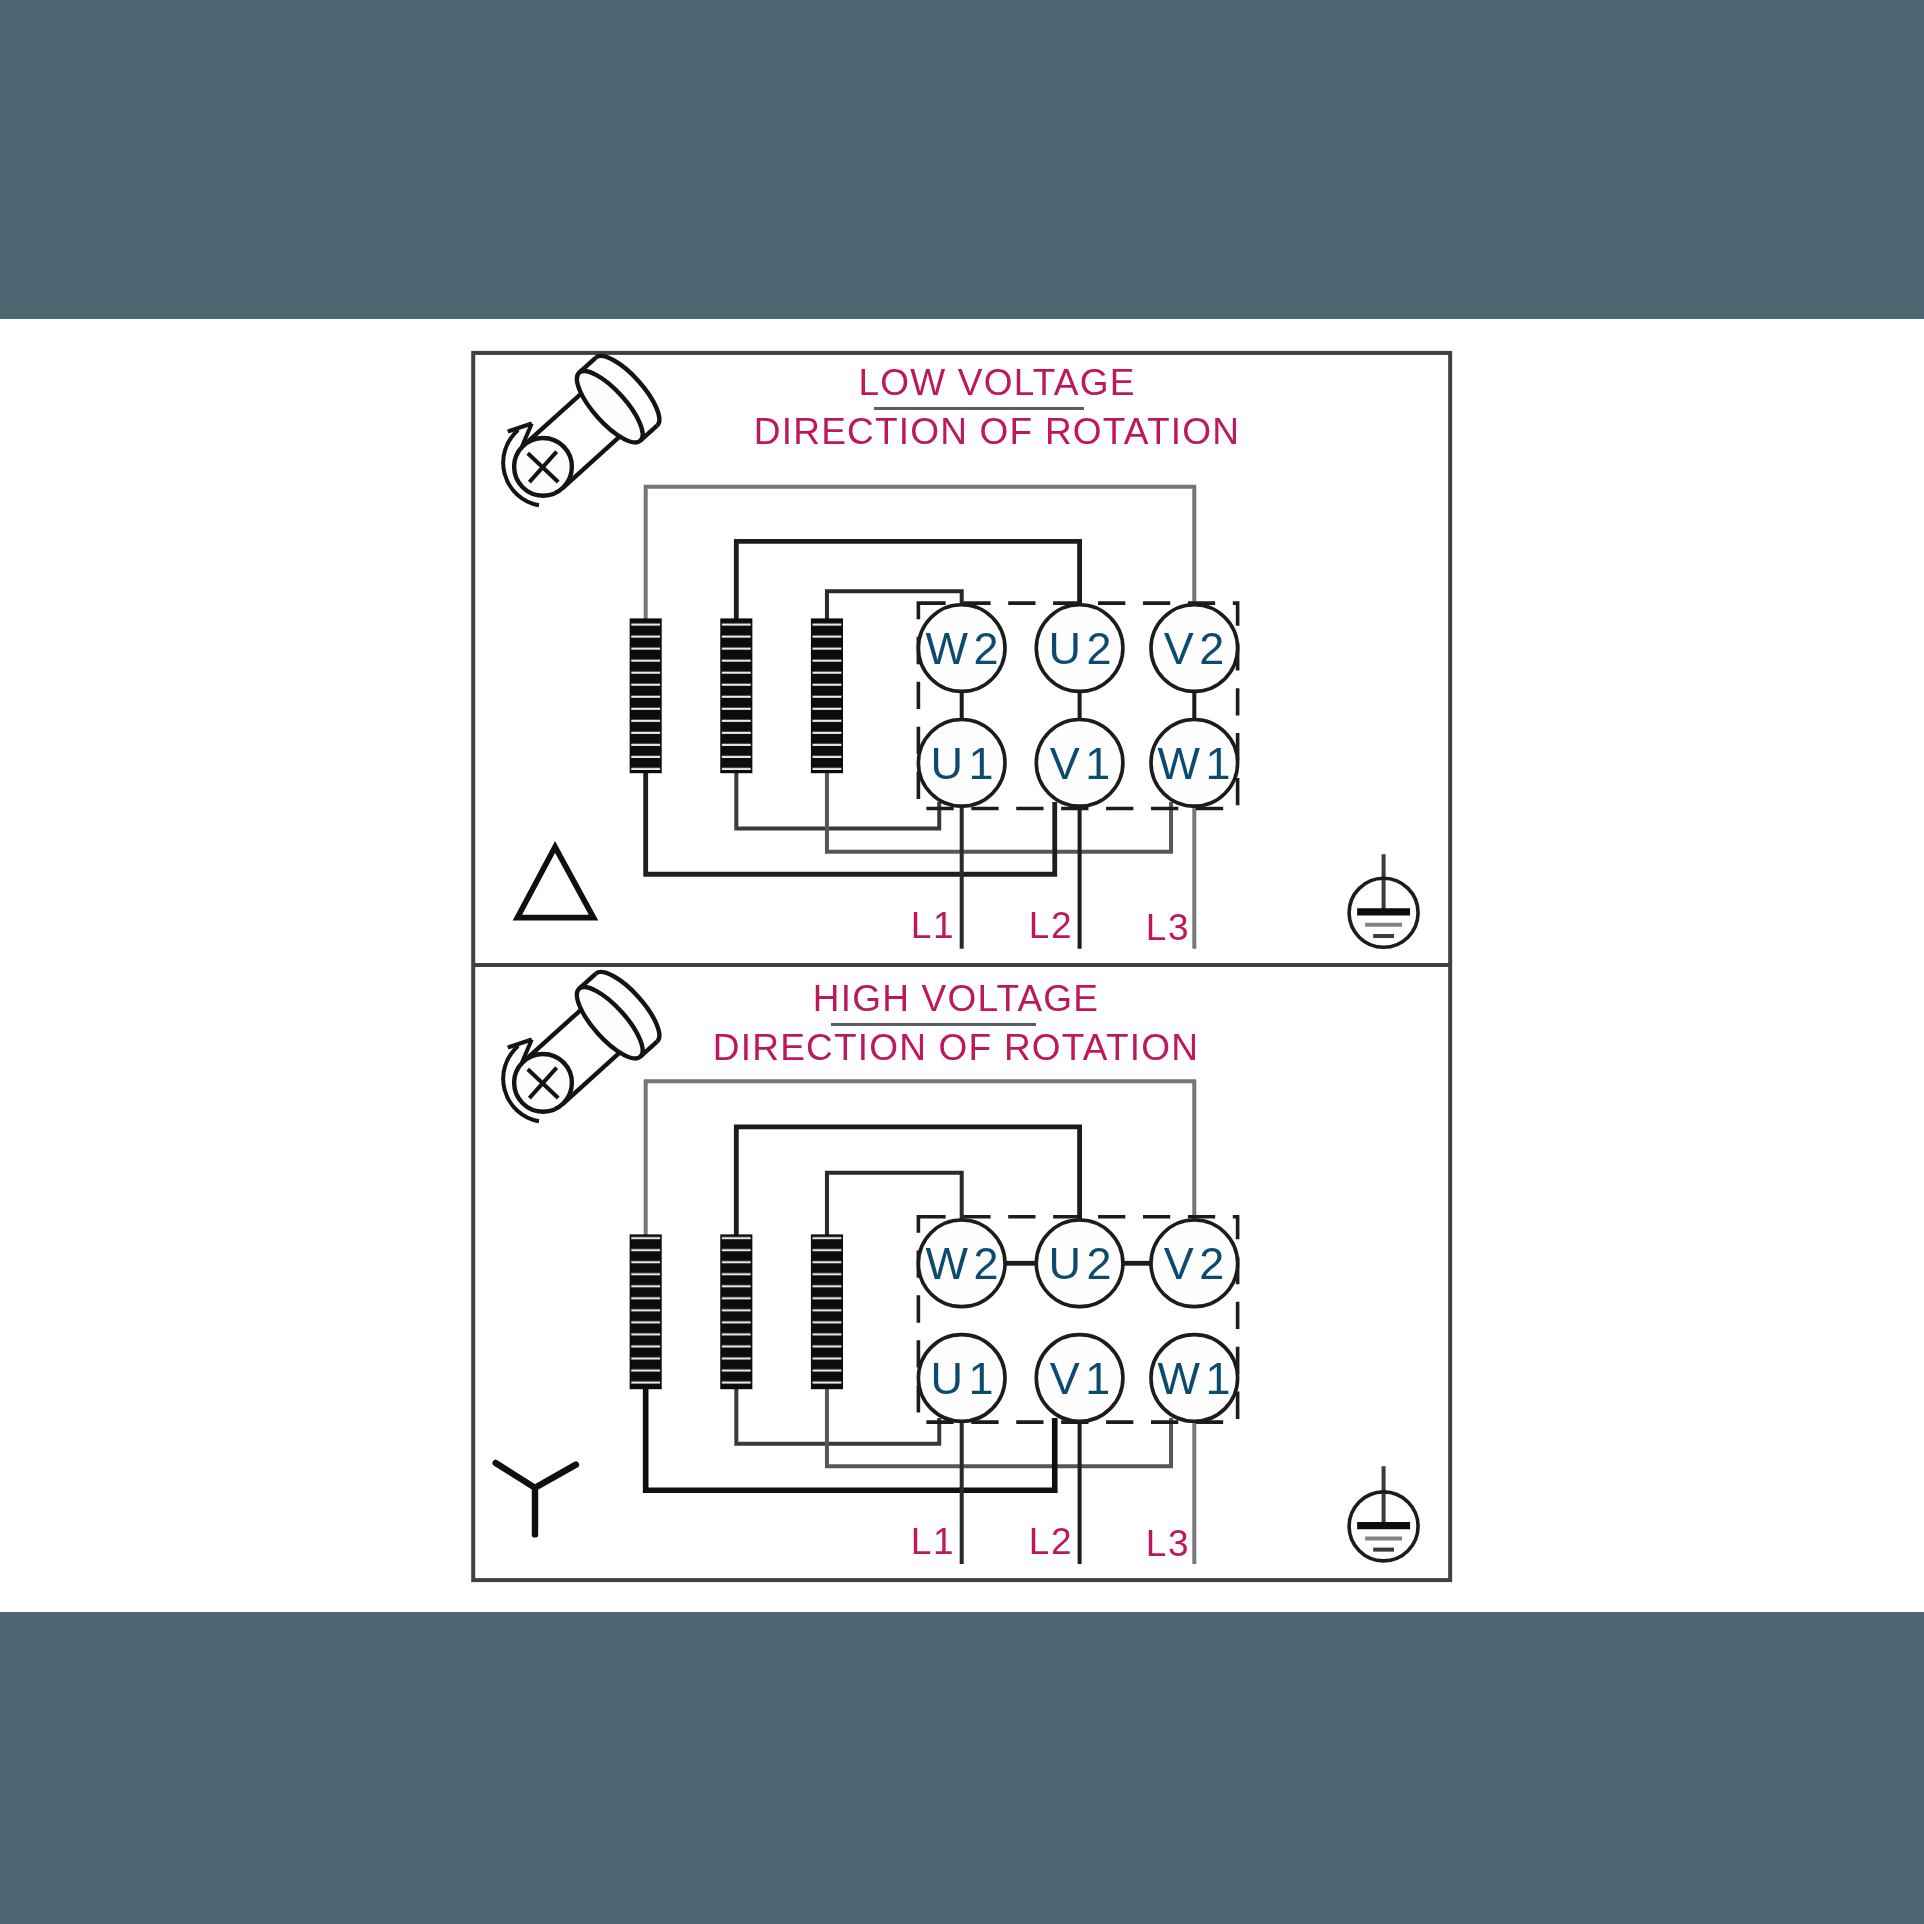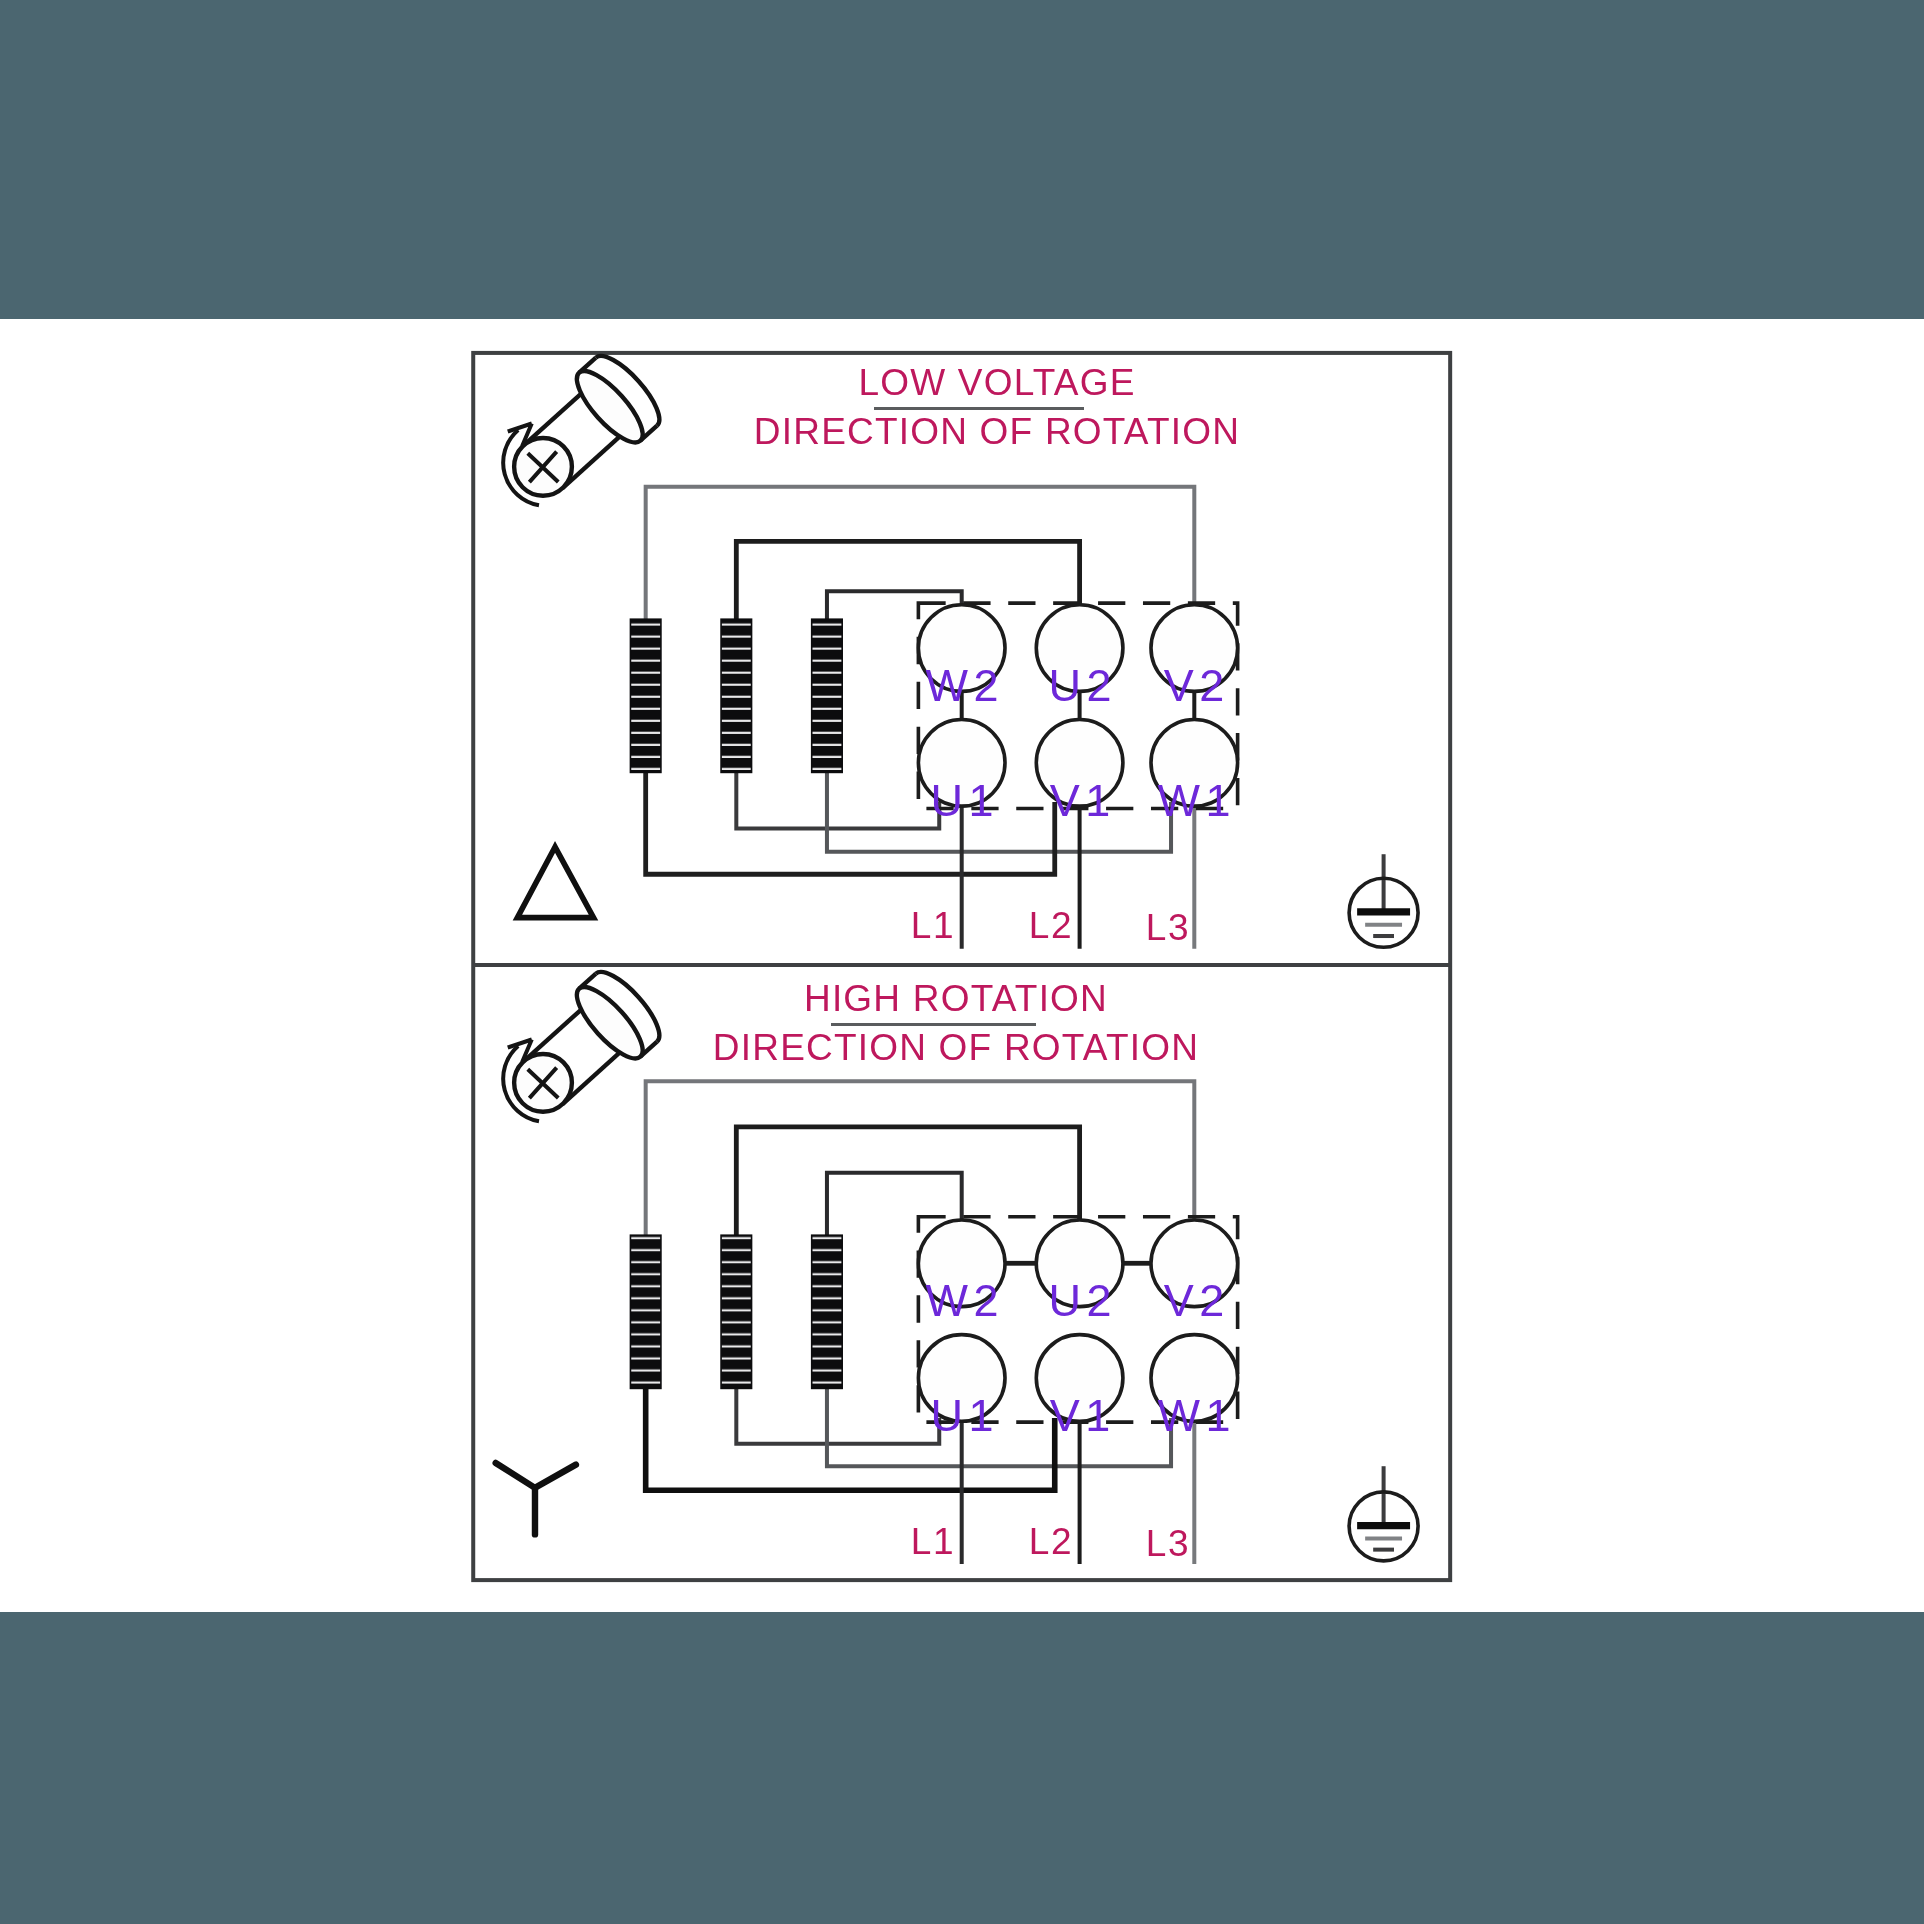--- a/index.html
+++ b/index.html
@@ -4,21 +4,21 @@
 <style>
   html,body{margin:0;padding:0;background:#ffffff;}
   .screen{position:relative;width:1925px;height:1925px;background:#ffffff;overflow:hidden;
           font-family:"Liberation Sans", sans-serif;}
   .band{position:absolute;left:0;width:1925px;background:#4b6670;}
   .band-top{top:0;height:319px;}
   .band-bottom{top:1612px;height:313px;}
   .art{position:absolute;left:0;top:0;width:1925px;height:1925px;}
   .txt{position:absolute;transform:translate(-50%,-50%);white-space:nowrap;color:#be185d;}
   .tt{font-size:37px;letter-spacing:1.2px;}
-  .tl{font-size:45px;letter-spacing:5.6px;padding-left:5.6px;color:#6d28d9;margin-top:37px;}
+  .tl{font-size:45px;letter-spacing:5.6px;padding-left:5.6px;color:#0c4a6e;}
   .ll{font-size:37px;letter-spacing:1.6px;}
   .ul{position:absolute;height:3.2px;background:#5a5c5e;}
 </style>
 </head>
 <body>
 
 <div class="screen">
 
   <div class="band band-top"></div>
   <div class="band band-bottom"></div>
@@ -177,21 +177,21 @@
   <div class="txt tl" style="left:1080px;top:649px;">U2</div>
   <div class="txt tl" style="left:1194px;top:649px;">V2</div>
   <div class="txt tl" style="left:962px;top:764px;">U1</div>
   <div class="txt tl" style="left:1080px;top:764px;">V1</div>
   <div class="txt tl" style="left:1194px;top:764px;">W1</div>
 
   <div class="txt ll" style="left:933px;top:926px;">L1</div>
   <div class="txt ll" style="left:1051px;top:926px;">L2</div>
   <div class="txt ll" style="left:1168px;top:928px;">L3</div>
 
-  <div class="txt tt" style="left:956px;top:999px;">HIGH ROTATION</div>
+  <div class="txt tt" style="left:956px;top:999px;">HIGH VOLTAGE</div>
   <div class="ul" style="left:831px;top:1023px;width:205px;"></div>
   <div class="txt tt" style="left:956px;top:1048px;">DIRECTION OF ROTATION</div>
 
   <div class="txt tl" style="left:962px;top:1264px;">W2</div>
   <div class="txt tl" style="left:1080px;top:1264px;">U2</div>
   <div class="txt tl" style="left:1194px;top:1264px;">V2</div>
   <div class="txt tl" style="left:962px;top:1379px;">U1</div>
   <div class="txt tl" style="left:1080px;top:1379px;">V1</div>
   <div class="txt tl" style="left:1194px;top:1379px;">W1</div>
 

